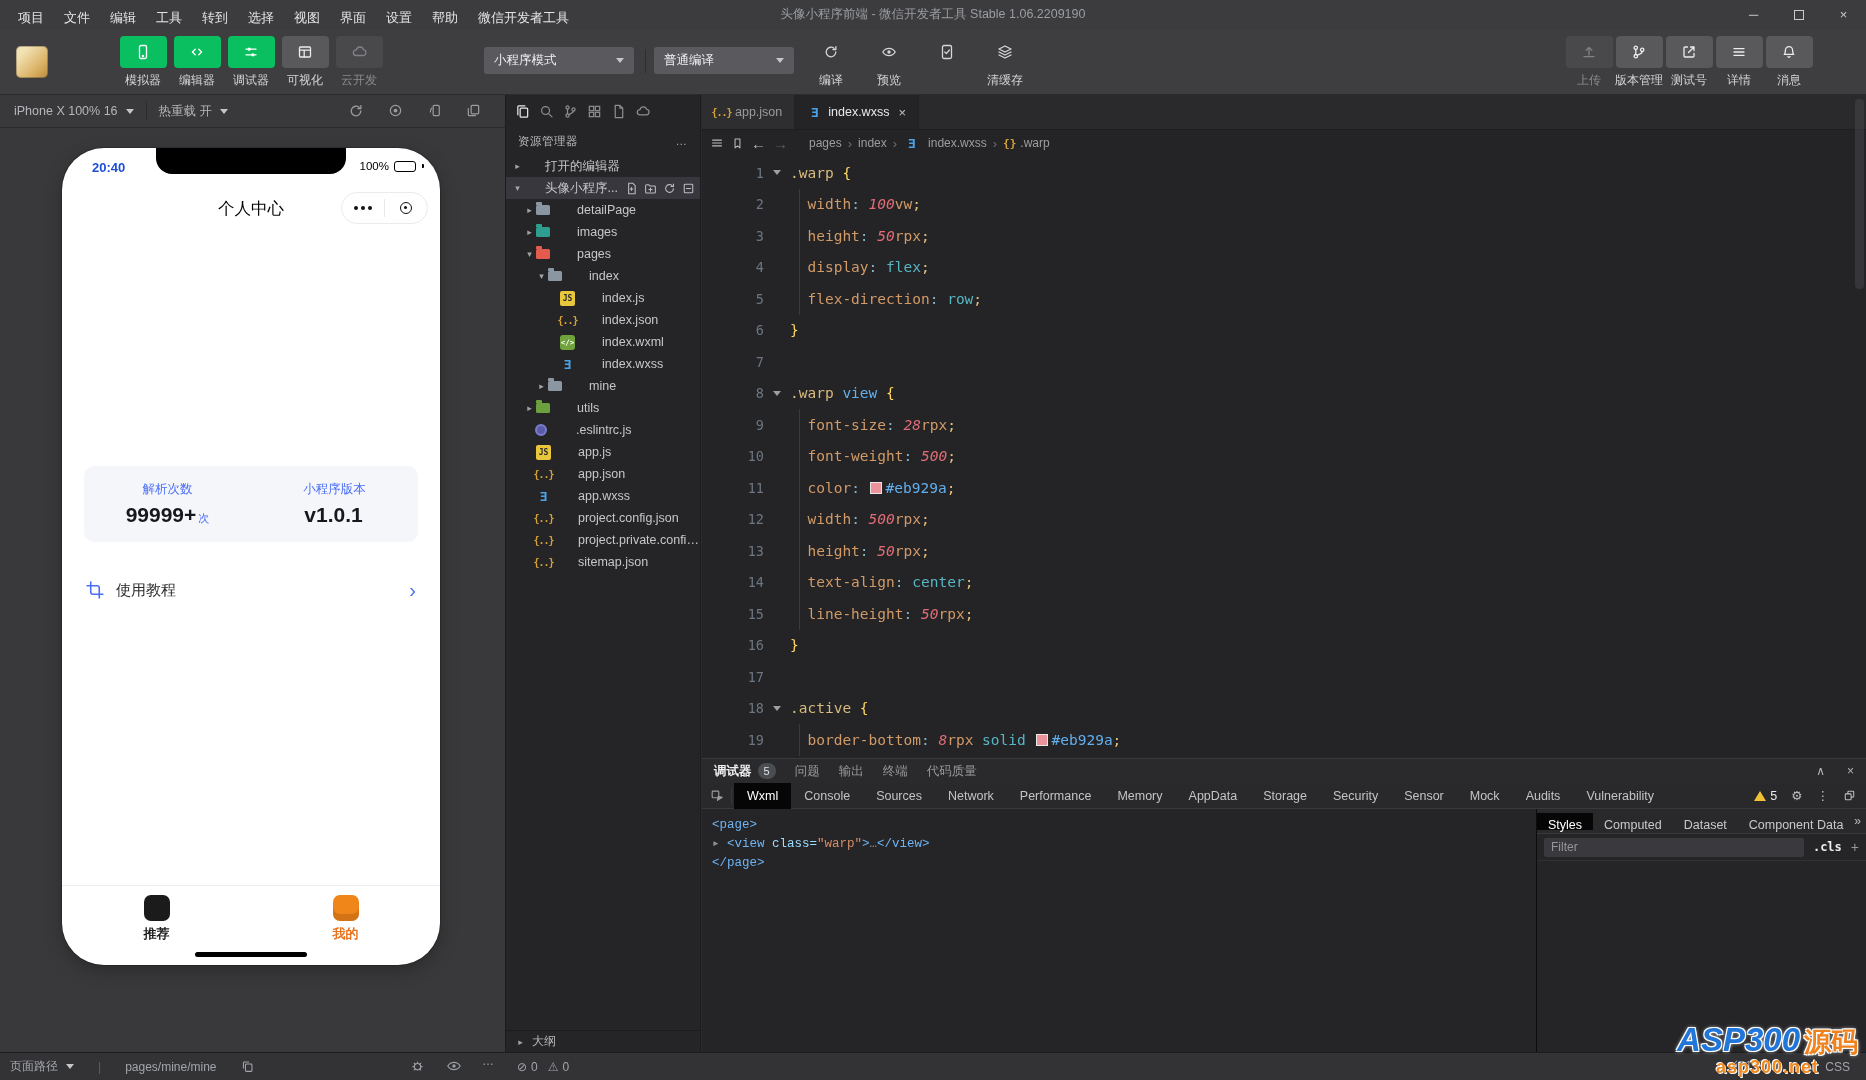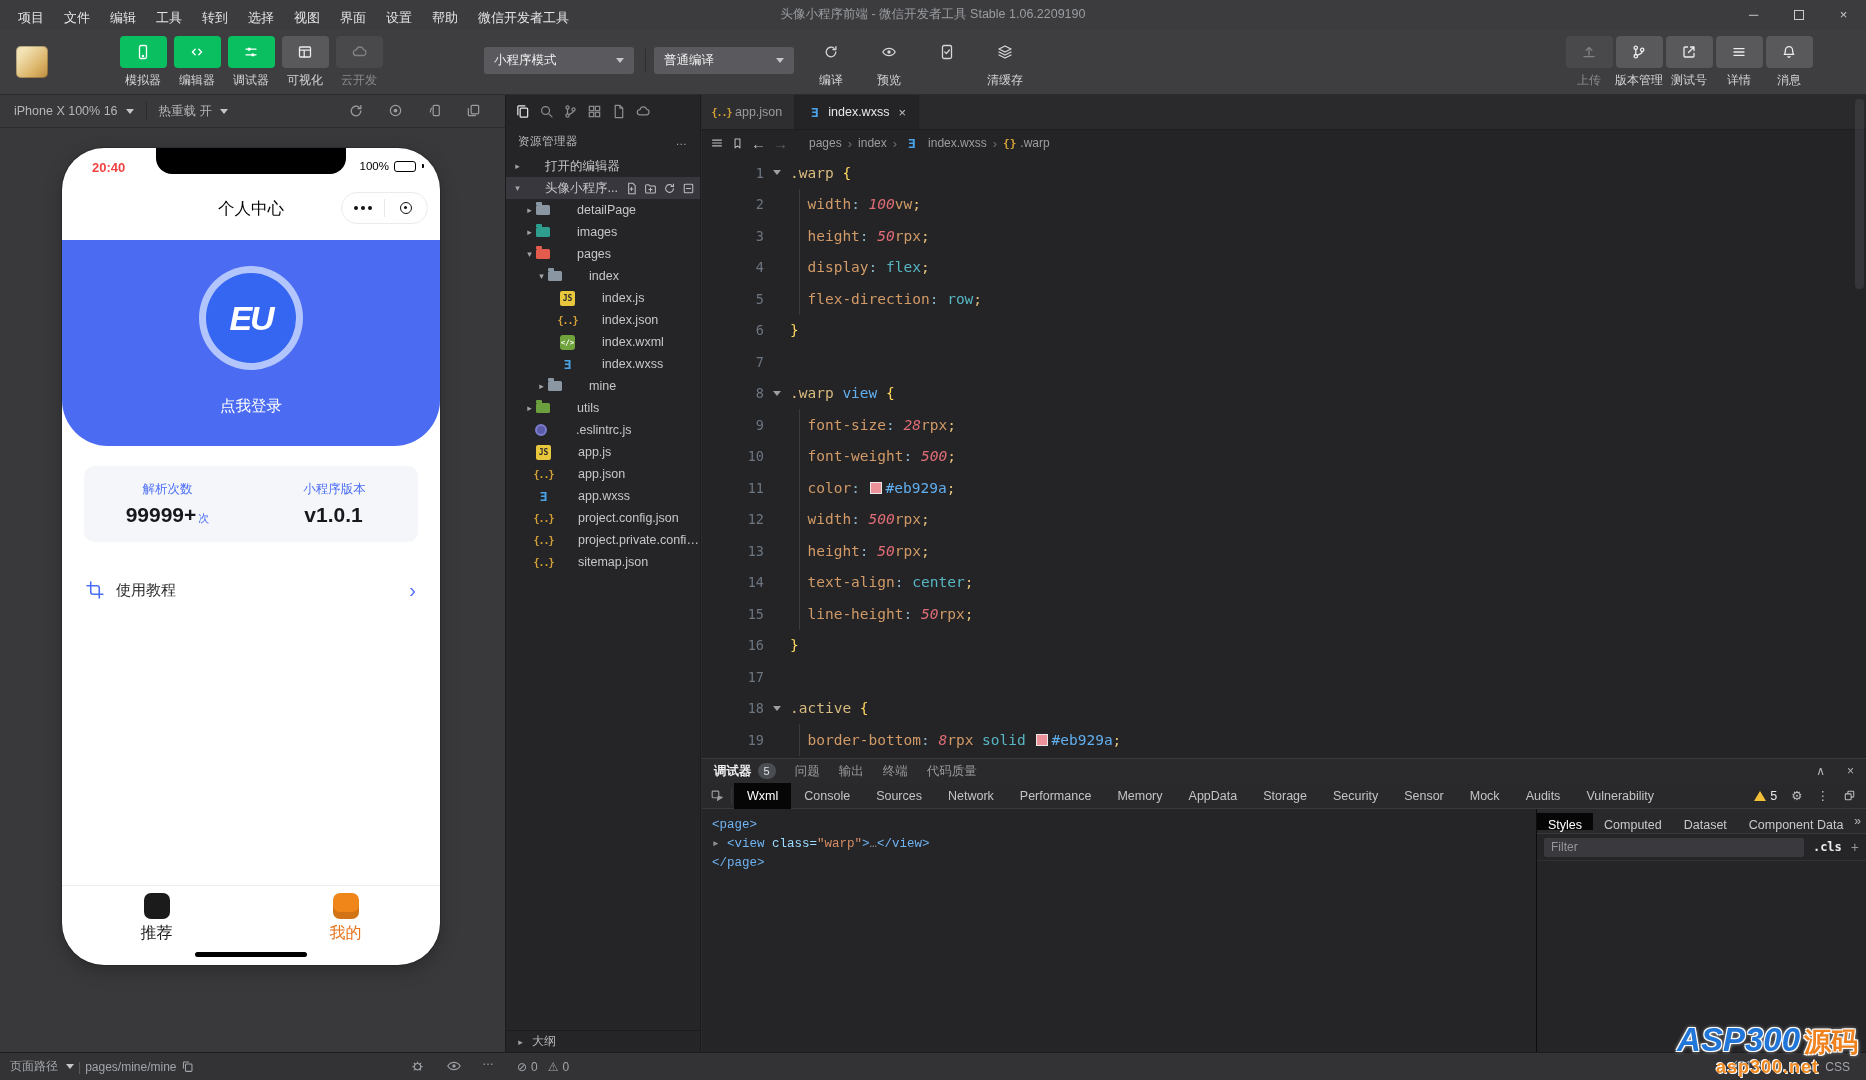--- a/index.html
+++ b/index.html
@@ -31,21 +31,21 @@
 .tb-div{position:absolute;left:645px;top:19px;width:1px;height:24px;background:#2e2e30;}
 
 .sim-head{position:absolute;left:0;top:95px;width:505px;height:33px;background:#39393b;border-bottom:1px solid #2c2c2e;display:flex;align-items:center;color:#b6b6ba;font-size:12.5px;}
 .sim-head .lbl{display:flex;align-items:center;}
 .sim-div{width:1px;height:18px;background:#2c2c2e;margin:0 12px;}
 .sim-ic{position:absolute;top:8px;color:#9c9c a0;color:#9c9ca0;}
 .sim-canvas{position:absolute;left:0;top:128px;width:505px;bottom:28px;background:#39393b;}
 .phone{position:absolute;left:62px;top:20px;width:378px;height:817px;background:#fff;border-radius:42px;box-shadow:0 0 0 1px rgba(0,0,0,.18),0 6px 18px rgba(0,0,0,.25);overflow:hidden;}
 .notch{position:absolute;left:94px;top:0;width:190px;height:26px;background:#000;border-radius:0 0 16px 16px;}
 .p-status{position:absolute;left:0;top:10px;width:100%;height:22px;}
-.p-time{position:absolute;left:30px;top:2px;font-size:13px;font-weight:bold;color:#ef4444;}
+.p-time{position:absolute;left:30px;top:2px;font-size:13px;font-weight:bold;color:#1d4ed8;}
 .p-batt{position:absolute;right:16px;top:2px;display:flex;align-items:center;gap:5px;font-size:11.5px;color:#000;}
 .batt-body{width:22px;height:11px;border:1.4px solid #000;border-radius:3px;padding:1px;position:relative;}
 .batt-fill{width:100%;height:100%;background:#000;border-radius:1px;}
 .batt-tip{width:2px;height:4px;background:#000;border-radius:0 1px 1px 0;margin-left:1px;}
 .p-nav{position:absolute;left:0;top:40px;width:100%;height:44px;}
 .p-nav-title{position:absolute;left:0;right:0;top:10px;text-align:center;font-size:16.5px;color:#000;}
 .capsule{position:absolute;right:12px;top:4px;width:87px;height:32px;border:1px solid #ebebeb;border-radius:16px;background:#fff;display:flex;align-items:center;}
 .cap-dots{flex:1;display:flex;justify-content:center;gap:3px;}
 .cap-dots i{width:4px;height:4px;border-radius:50%;background:#111;}
 .cap-sep{width:1px;height:18px;background:#e9e9e9;}
@@ -63,21 +63,21 @@
 .p-suf{color:#4b6ef5;font-size:11px;font-weight:normal;margin-left:2px;}
 .p-menu{position:absolute;left:0;right:0;top:420px;height:44px;display:flex;align-items:center;padding:0 24px;}
 .p-menu .crop{color:#4b6ef5;margin-right:12px;}
 .p-menu-label{font-size:15px;color:#2c2c2e;}
 .p-chev{margin-left:auto;color:#4b6ef5;font-size:20px;line-height:1;}
 .p-tabbar{position:absolute;left:0;right:0;top:737px;height:66px;border-top:1px solid #ededef;display:flex;}
 .p-tab{flex:1;display:flex;flex-direction:column;align-items:center;justify-content:center;gap:4px;}
 .p-tab-icon{width:26px;height:26px;border-radius:7px;}
 .p-tab-icon.dark{background:#1b1b1b;}
 .p-tab-icon.orange{background:#f08519;box-shadow:inset 0 -7px 0 rgba(0,0,0,.12);}
-.p-tab-lb{font-size:16px;color:#1d1d1f;}
+.p-tab-lb{font-size:13px;color:#1d1d1f;font-weight:bold;}
 .p-tab-lb.orange{color:#e8731c;}
 .p-home{position:absolute;left:50%;bottom:8px;transform:translateX(-50%);width:112px;height:5px;border-radius:3px;background:#000;}
 
 .explorer{position:absolute;left:505px;top:95px;width:196px;bottom:28px;background:#252527;border-left:1px solid #1c1c1e;border-right:1px solid #1c1c1e;}
 .exp-icons{height:33px;display:flex;align-items:center;gap:9px;padding-left:9px;color:#8d8d91;}
 .exp-icons .active{color:#e9e9eb;}
 .exp-title{height:26px;display:flex;align-items:center;padding:0 12px;color:#bcbcbf;font-size:11.5px;letter-spacing:.5px;}
 .exp-title .more{margin-left:auto;color:#a5a5a9;letter-spacing:1px;}
 .tree{position:absolute;top:60px;left:0;right:0;}
 .trow{height:22px;display:flex;align-items:center;font-size:12.5px;color:#c7c7ca;position:relative;white-space:nowrap;overflow:hidden;}
@@ -141,21 +141,21 @@
 .sp-tabs{height:25px;display:flex;align-items:center;font-size:12.5px;color:#c9c9cc;border-bottom:1px solid #39393c;background:#29292b;}
 .sp-tab{padding:0 11px;height:17px;line-height:25px;white-space:nowrap;}
 .sp-tab.active{background:#060606;color:#fff;}
 .sp-more{margin-left:auto;margin-right:8px;color:#bbb;font-size:12px;}
 .sp-filter-row{height:27px;display:flex;align-items:center;padding:0 7px;gap:9px;border-bottom:1px solid #313134;}
 .sp-filter{flex:1;height:19px;background:#3a3a3e;border-radius:2px;color:#96969a;font-size:12px;display:flex;align-items:center;padding:0 7px;}
 .sp-cls{color:#ececef;font-family:"DejaVu Sans Mono",monospace;font-size:12px;font-weight:bold;}
 .sp-plus{color:#96969a;font-size:14px;}
 
 .statusbar{position:absolute;left:0;bottom:0;right:0;height:28px;background:#333336;border-top:1px solid #1d1d1f;font-size:12px;color:#a2a5aa;}
-.sb-left{position:absolute;left:10px;top:0;height:27px;display:flex;align-items:center;gap:4px;}
+.sb-left{position:absolute;left:10px;top:0;height:27px;display:flex;align-items:center;gap:24px;}
 .sb-sep{color:#5c5c60;}
 .sb-ic{position:absolute;top:5px;color:#9a9da2;}
 .sb-problems{position:absolute;left:517px;top:0;height:27px;display:flex;align-items:center;gap:10px;}
 .sb-problems span{display:flex;align-items:center;gap:4px;}
 .sb-right{position:absolute;right:16px;top:0;height:27px;display:flex;align-items:center;gap:48px;}
 
 .watermark{position:absolute;right:8px;bottom:2px;z-index:60;text-align:center;pointer-events:none;line-height:1.1;}
 .wm1{font-size:33px;font-weight:bold;font-style:italic;color:#2176d9;text-shadow:-1px -1px 0 #fff,1px -1px 0 #fff,-1px 1px 0 #fff,1px 1px 0 #fff,0 0 4px #fff;white-space:nowrap;}
 .wm1 b{color:#f0821e;font-size:27px;font-style:normal;margin-left:4px;}
 .wm2{font-size:18px;font-weight:bold;color:#f0881e;text-shadow:-1px -1px 0 #fff,1px 1px 0 #fff;letter-spacing:1px;}
@@ -386,26 +386,20 @@
           <span class="cap-dots">
               <i></i>
               <i></i>
               <i></i>
             </span>
           <span class="cap-sep"></span>
           <span class="cap-circle">
               <i></i>
             </span>
         </div>
-      </div>
-      <div class="p-hero">
-        <div class="p-logo">
-            <span>EU</span>
-          </div>
-        <div class="p-login">点我登录</div>
       </div>
       <div class="p-card">
         <div class="p-stat">
           <div class="p-sl">解析次数</div>
           <div class="p-sv">
               <span>99999+</span>
               <span class="p-suf">次</span>
             </div>
         </div>
         <div class="p-stat">

